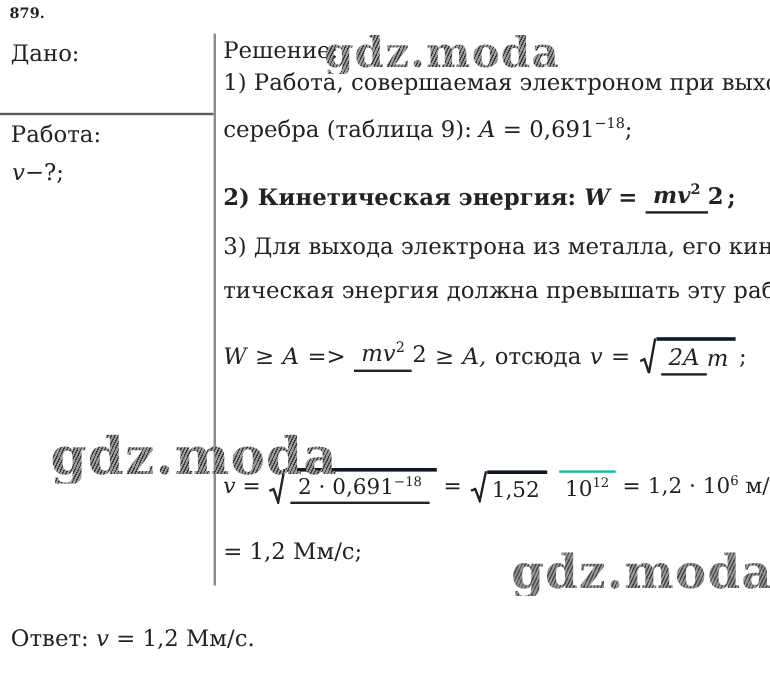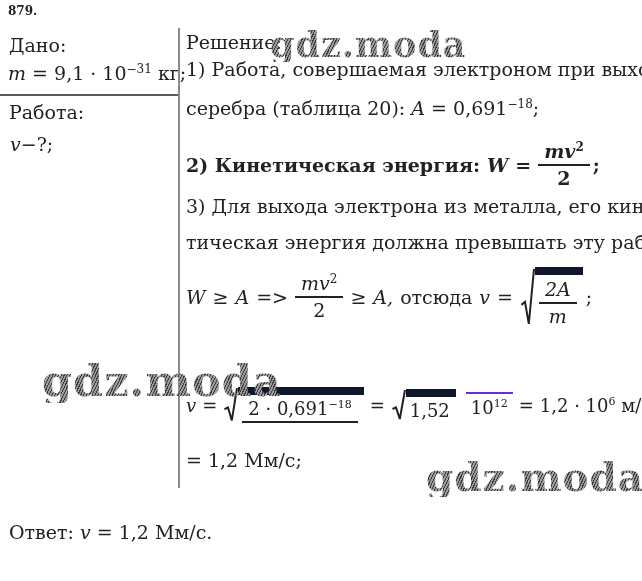--- a/index.html
+++ b/index.html
@@ -7,27 +7,27 @@
     position:relative;width:642px;height:581px;background:#ffffff;
     color:#222;font-family:"DejaVu Serif",serif;font-size:19px;
     overflow:hidden;
   }
   .abs{position:absolute;white-space:nowrap;}
   .bold{font-weight:700;}
   i{font-style:italic;}
   sup{font-size:12px;line-height:0;vertical-align:super;letter-spacing:0;}
   .row{position:absolute;display:flex;align-items:center;gap:7px;white-space:nowrap;}
   .tok{white-space:nowrap;}
-  .frac{display:inline-flex;flex-direction:column;align-items:center;line-height:1.2;}
+  .frac{display:inline-flex;flex-direction:row;align-items:flex-start;line-height:1.2;}
   .frac .num{display:block;border-bottom:2px solid #222;padding:0 6px 1px;}
   .frac .den{display:block;padding-top:1px;}
   .sqrt{position:relative;display:inline-block;padding-left:15px;}
   .sqrt>svg{position:absolute;left:0;top:0;width:15px;height:100%;}
-  .sqrt .sbody{display:block;border-top:8px solid #0f172a;padding:3px 6px 0 4px;}
-  .ovl{display:inline-block;border-top:2px solid #6d28d9;padding:3px 5px 0;margin-left:4px;}
+  .sqrt .sbody{display:block;border-top:3px solid #0f172a;padding:3px 6px 0 4px;}
+  .ovl{display:inline-block;border-top:2px solid #14b8a6;padding:3px 5px 0;margin-left:4px;}
   .tight{margin-left:-4px;}
   .vdivider{position:absolute;width:2px;background:#8a8a8a;}
   .hline{position:absolute;height:2px;background:#5c5c5c;}
   .wm{
     position:absolute;font-weight:700;letter-spacing:1px;z-index:3;
     font-family:"DejaVu Serif",serif;color:#5a5a5a;line-height:1;
   }
   @supports ((-webkit-background-clip:text)){
     .wm{
       background:repeating-linear-gradient(115deg,#3c3c3c 0 1px,#9c9c9c 1px 2.6px);
@@ -43,40 +43,35 @@
 <div class="page">
 
   <div class="wm" style="left:270px;top:27px;font-size:35px;">gdz.moda</div>
   <div class="wm" style="left:42px;top:360px;font-size:43px;">gdz.moda</div>
   <div class="wm" style="left:426px;top:458px;font-size:39px;">gdz.moda</div>
 
   <div class="abs bold" style="left:8px;top:4px;font-size:12px;">879.</div>
 
   <div class="abs" style="left:9px;top:34px;">Дано:</div>
 
-  <div class="abs" style="left:8px;top:62px;">
-    <i>m</i>
-    <span>= 9,1 · 10</span><sup>−31</sup>
-    <span>кг;</span>
-  </div>
 
   <div class="hline" style="left:0;top:94px;width:178px;"></div>
 
   <div class="abs" style="left:9px;top:101px;">Работа:</div>
 
   <div class="abs" style="left:10px;top:133px;"><i>v</i><span>−?;</span></div>
 
   <div class="vdivider" style="left:178px;top:28px;height:460px;"></div>
 
   <div class="abs" style="left:186px;top:31px;">Решение:</div>
 
   <div class="abs" style="left:186px;top:58px;">1) Работа, совершаемая электроном при выходе из</div>
 
   <div class="abs" style="left:186px;top:97px;">
-    <span>серебра (таблица 20):</span>
+    <span>серебра (таблица 9):</span>
     <i>A</i>
     <span>= 0,691</span><sup>−18</sup><span>;</span>
   </div>
 
   <div class="row" style="left:186px;top:139px;height:52px;font-weight:bold;">
     <span class="tok">2) Кинетическая энергия:</span>
     <i>W</i>
     <span>=</span>
     <span class="frac">
       <span class="num"><i>mv</i><sup>2</sup></span>

